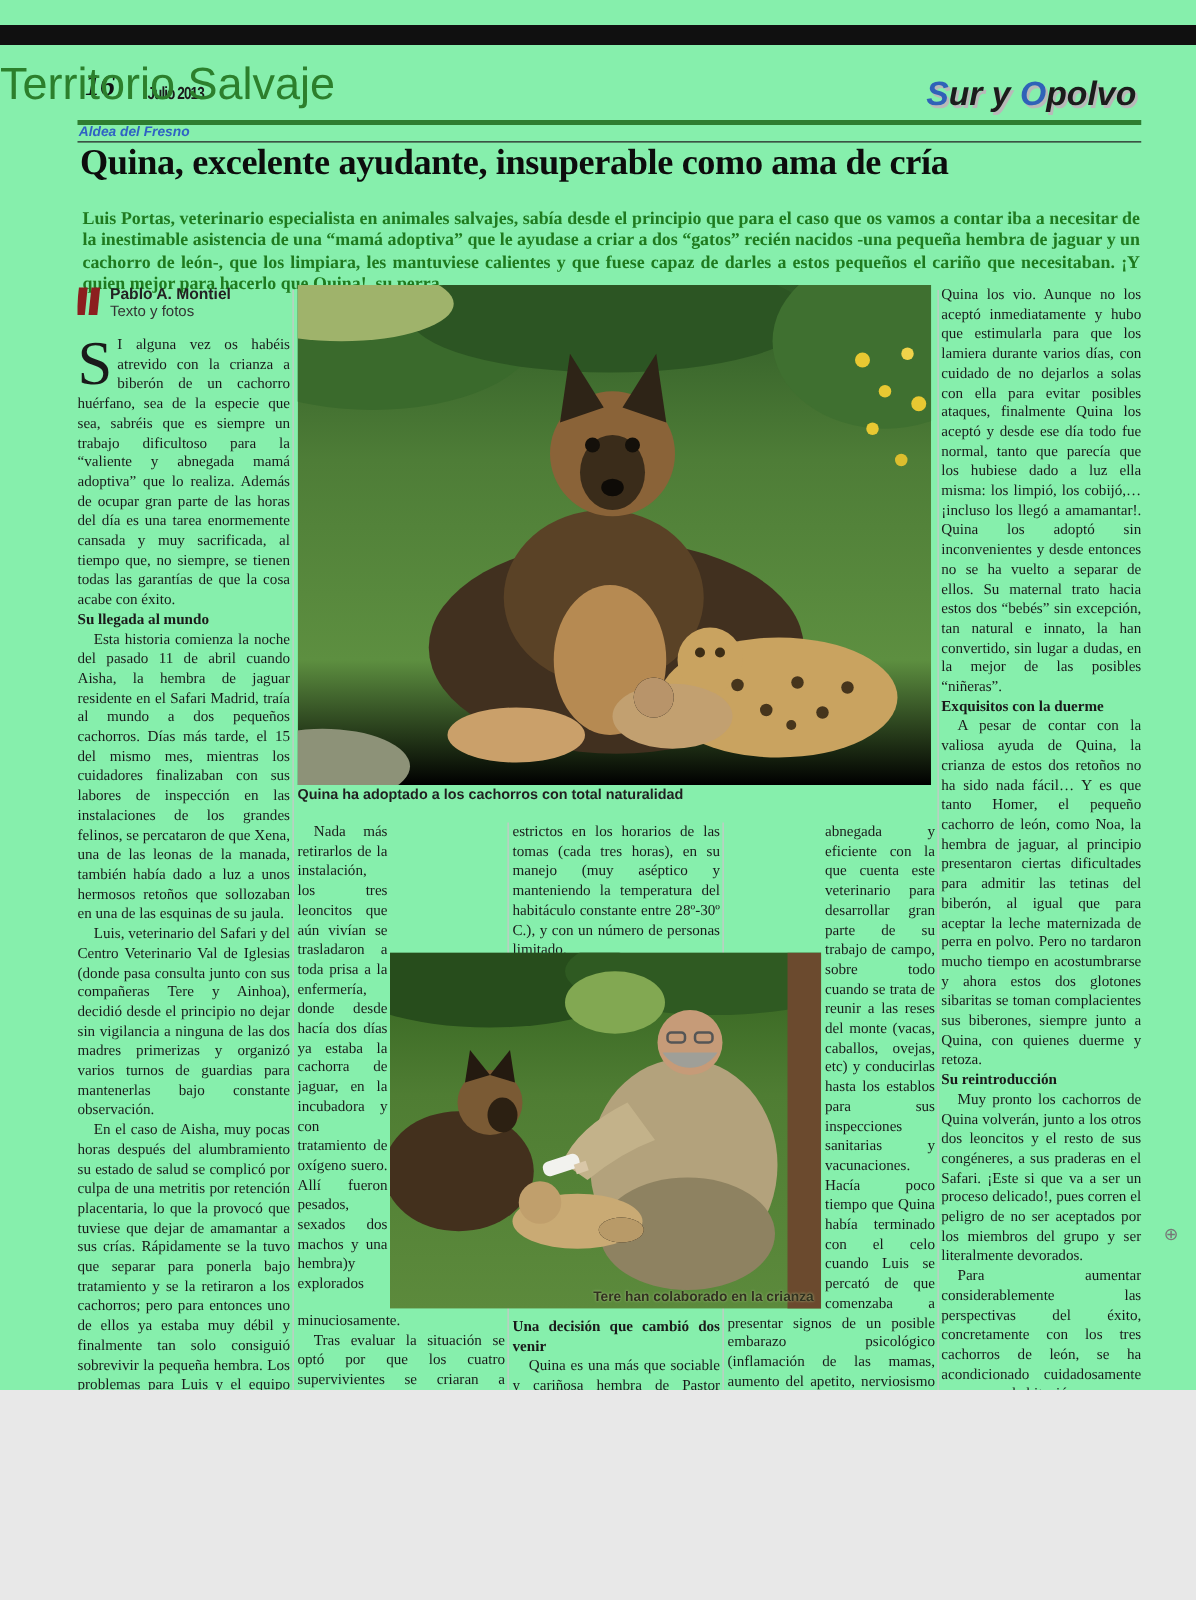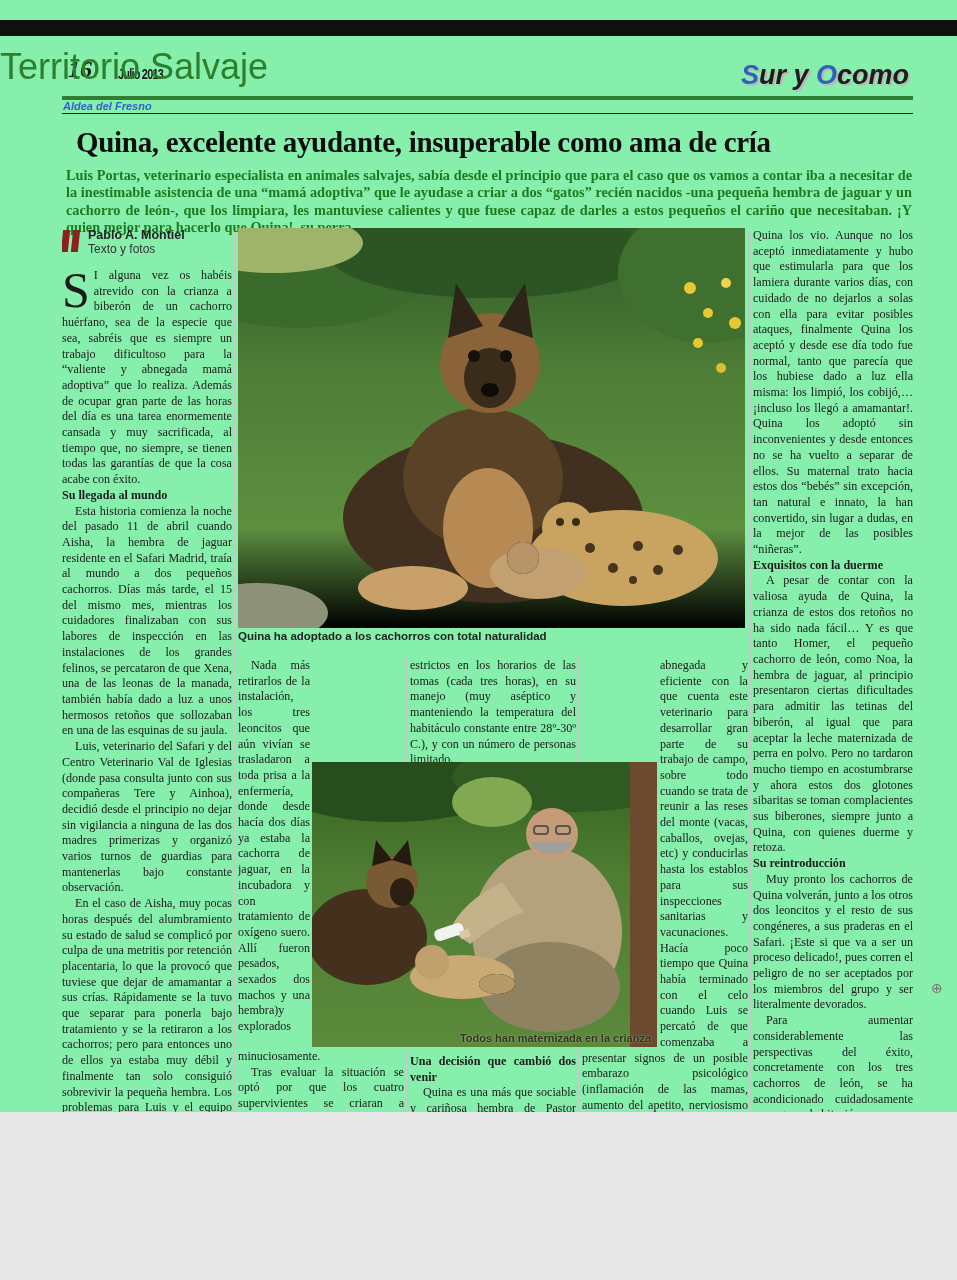--- a/index.html
+++ b/index.html
@@ -49,26 +49,26 @@
 <body>
 
 <div id="page">
 
   <div class="bar" style="top:20px"></div>
   <div class="bar" style="top:1262px"></div>
 
   <div id="pagenum">16</div>
   <div id="date">Julio 2013</div>
   <div id="ptitle">Territorio Salvaje</div>
-  <div id="edition"><span class="blu">S</span><span>ur y </span><span class="blu">O</span><span>como</span></div>
+  <div id="edition"><span class="blu">S</span><span>ur y </span><span class="blu">O</span><span>polvo</span></div>
   <div id="grule"></div>
 
   <div id="sectag">Aldea del Fresno</div>
   <div id="secline"></div>
-  <h1 id="headline" style="margin:12px;position:absolute;">Quina, excelente ayudante, insuperable como ama de cría</h1>
+  <h1 id="headline" style="margin:0;position:absolute;">Quina, excelente ayudante, insuperable como ama de cría</h1>
   <div id="lede">Luis Portas, veterinario especialista en animales salvajes, sabía desde el principio que para el caso que os vamos a contar iba a necesitar de la inestimable asistencia de una “mamá adoptiva” que le ayudase a criar a dos “gatos” recién nacidos -una pequeña hembra de jaguar y un cachorro de león-, que los limpiara, les mantuviese calientes y que fuese capaz de darles a estos pequeños el cariño que necesitaban. ¡Y quien mejor para hacerlo que Quina!, su perra.</div>
 
   <div class="vr" style="left:234px;top:232px;height:1012px"></div>
   <div class="vr" style="left:406px;top:658px;height:586px"></div>
   <div class="vr" style="left:578px;top:658px;height:586px"></div>
   <div class="vr" style="left:750px;top:232px;height:1012px"></div>
 
   <div class="photo" style="left:238px;top:228px;width:507px;height:400px">
     <svg width="507" height="400" viewBox="0 0 507 400">
       <defs>
@@ -155,21 +155,21 @@
       <path d="M190 120 Q150 140 138 168 L158 182 Q185 160 212 150 Z" fill="#c3b28a"></path>
 
       <rect x="122" y="164" width="30" height="12" rx="5" fill="#f2f2ee" transform="rotate(-18 137 170)"></rect>
       <rect x="148" y="168" width="10" height="8" fill="#d9c7a8" transform="rotate(-18 153 172)"></rect>
 
       <ellipse cx="150" cy="215" rx="52" ry="22" fill="#c9aa74"></ellipse>
       <circle cx="120" cy="200" r="17" fill="#c09f6c"></circle>
       <ellipse cx="185" cy="222" rx="18" ry="10" fill="#b89а68"></ellipse>
       <ellipse cx="185" cy="222" rx="18" ry="10" fill="#b89a68"></ellipse>
     </svg>
-    <div class="cap2">Todos han maternizada en la crianza</div>
+    <div class="cap2">Tere han colaborado en la crianza</div>
   </div>
 
   <div class="col" style="left:62px;top:228px;width:170px;height:1016px">
     <div id="byline">
       <span class="bl-icon"><i></i><i></i></span>
       <span class="nm">Pablo A. Montiel</span>
       <span class="rl">Texto y fotos</span>
     </div>
     <p class="noind"><span class="dropcap">S</span><span>I alguna vez os habéis atrevido con la crianza a biberón de un cachorro huérfano, sea de la especie que sea, sabréis que es siempre un trabajo dificultoso para la “valiente y abnegada mamá adoptiva” que lo realiza. Además de ocupar gran parte de las horas del día es una tarea enormemente cansada y muy sacrificada, al tiempo que, no siempre, se tienen todas las garantías de que la cosa acabe con éxito.</span></p>
     <p class="h">Su llegada al mundo</p>

